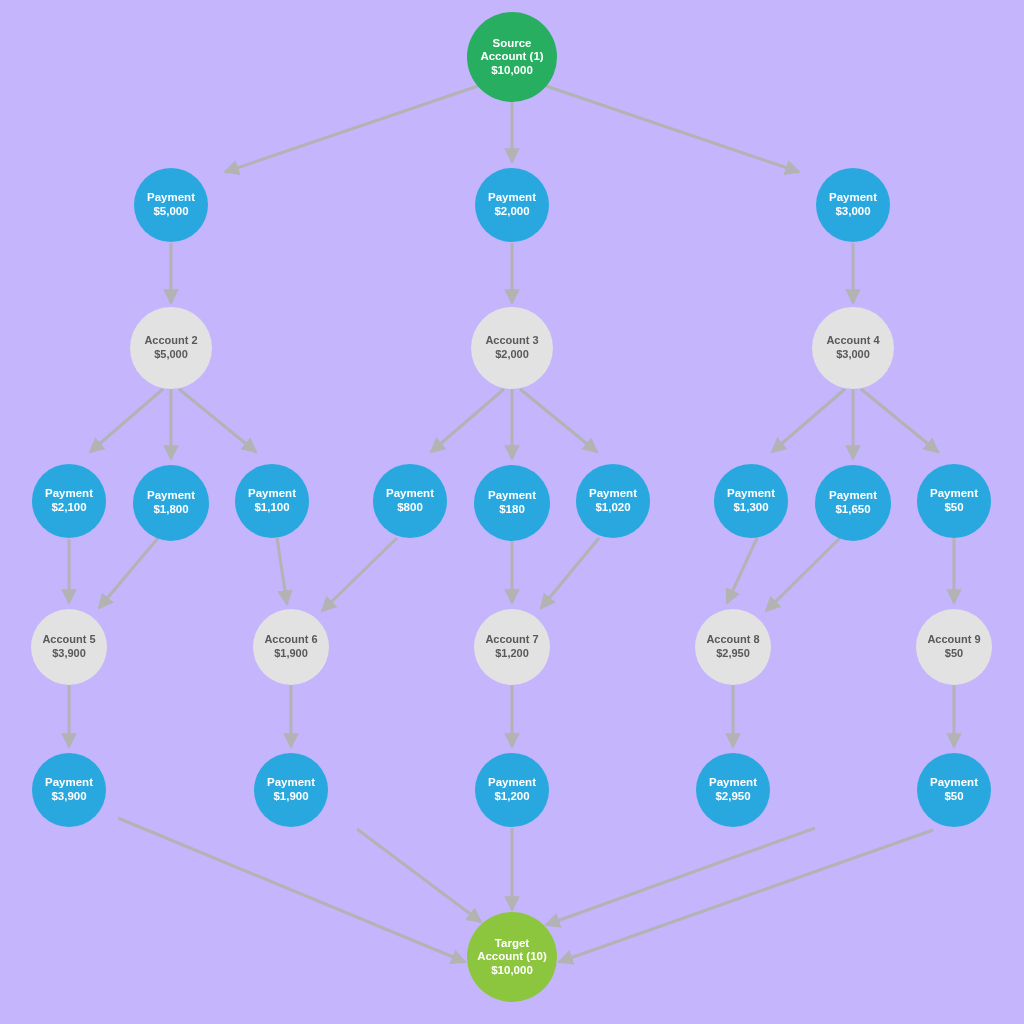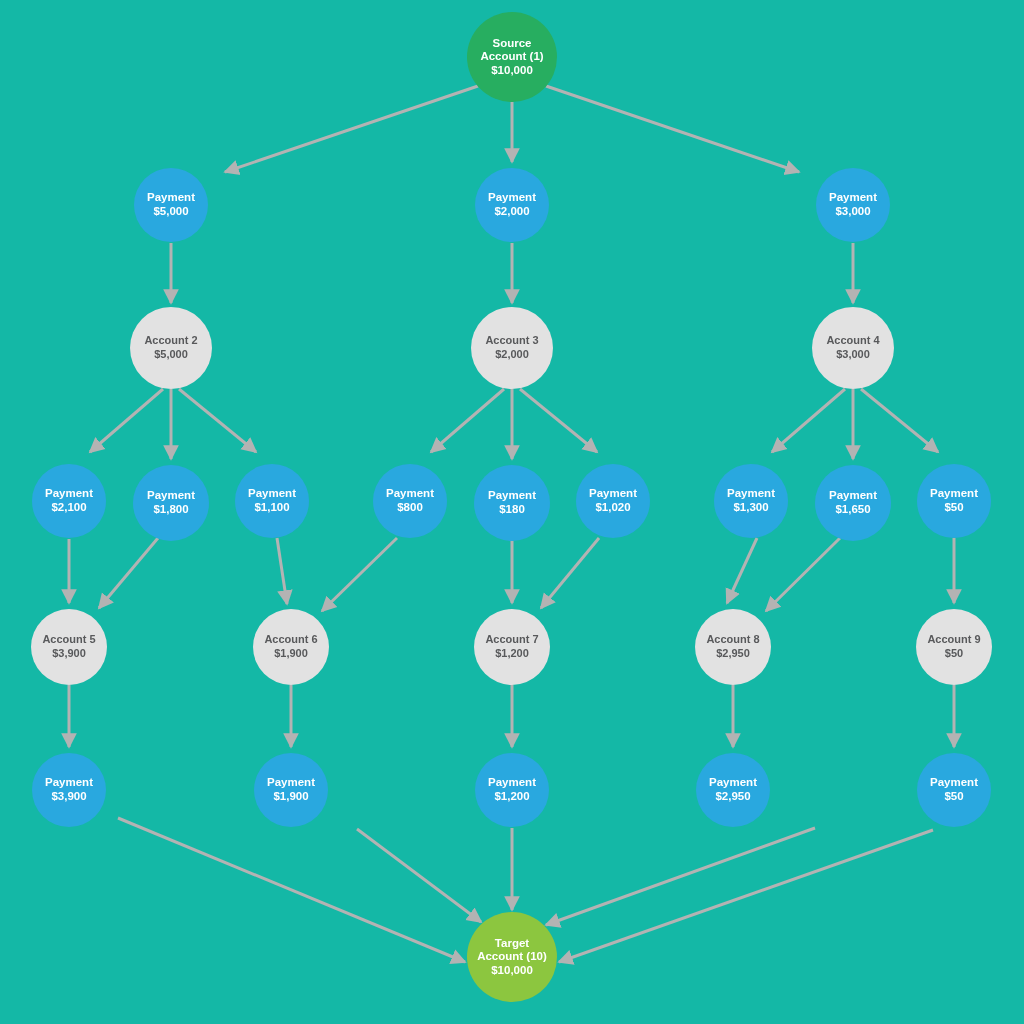--- a/index.html
+++ b/index.html
@@ -11,21 +11,21 @@
   body {
     width: 1024px;
     height: 1024px;
     font-family: "Liberation Sans", sans-serif;
     overflow: hidden;
   }
   #diagram-root {
     position: relative;
     width: 1024px;
     height: 1024px;
-    background: #14b8a6;
+    background: #c4b5fd;
   }
   svg.flow-canvas {
     display: block;
     width: 1024px;
     height: 1024px;
   }
   .edge-line {
     stroke: #b3b3b3;
     stroke-width: 3;
     fill: none;

